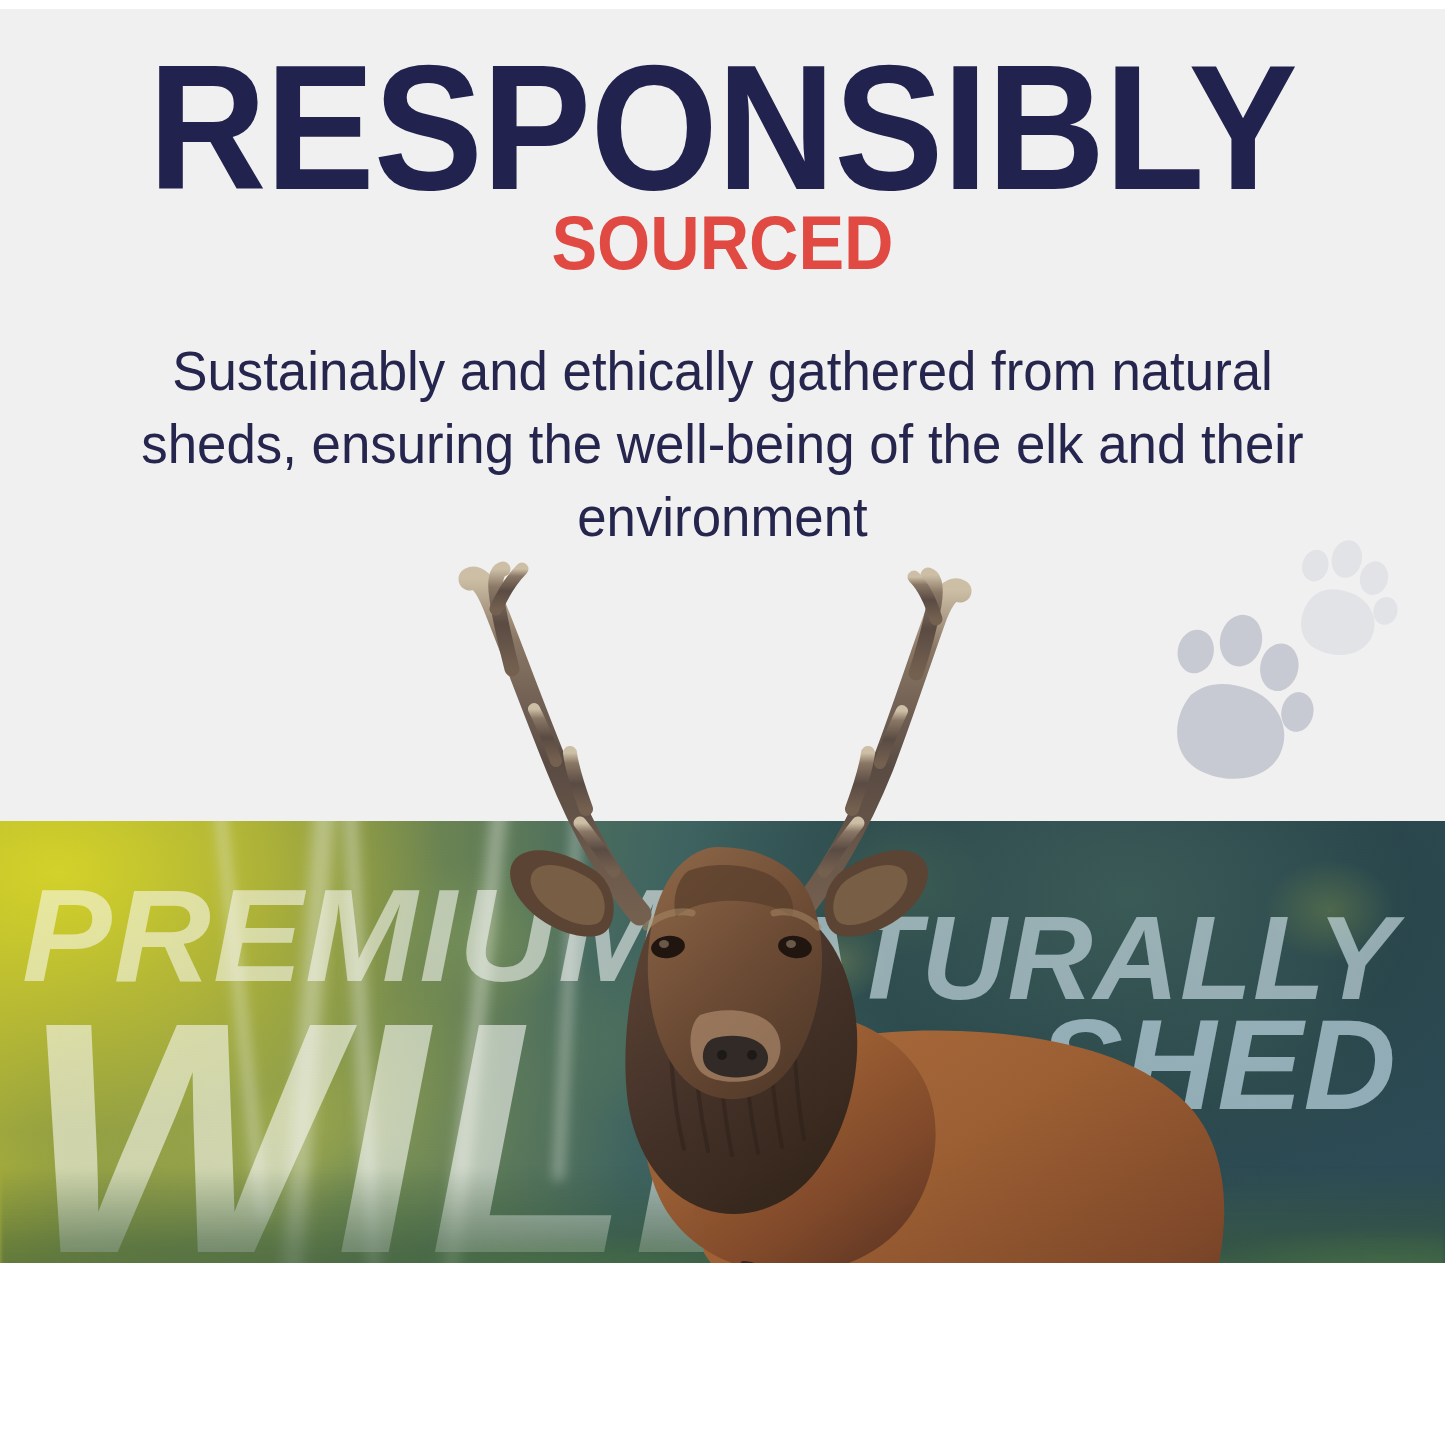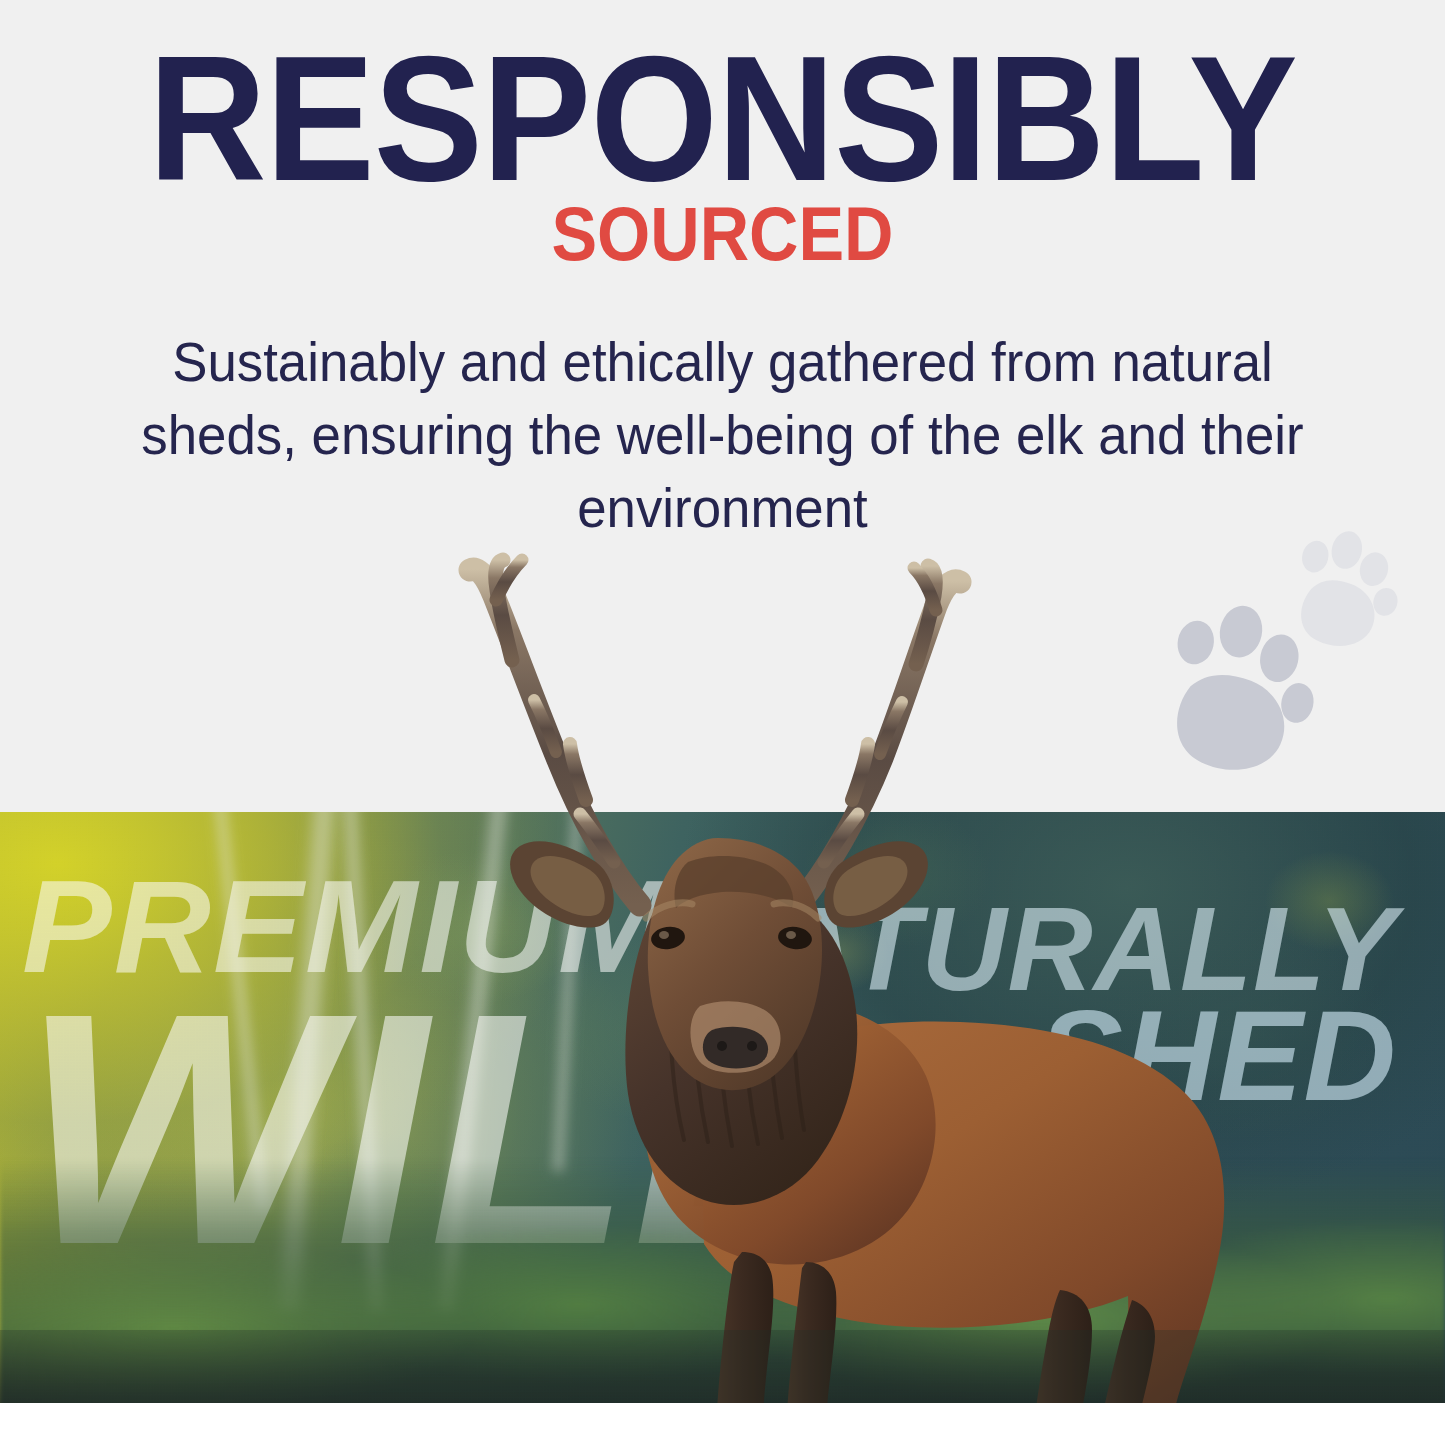--- a/index.html
+++ b/index.html
@@ -3,24 +3,25 @@
 <meta charset="utf-8">
 <style>
   html, body {
     margin: 0;
     padding: 0;
     background: #ffffff;
   }
   #poster {
     position: relative;
     width: 1445px;
-    height: 1403px;
+    height: 1254px;
     overflow: hidden;
     background: #f0f0f0;
     font-family: "Liberation Sans", sans-serif;
+    margin-top: 9px;
   }
 
   
   .top-panel {
     position: absolute;
     left: 0; top: 0;
     width: 1445px;
     height: 808px;
     background: #f0f0f0;
     z-index: 1;

